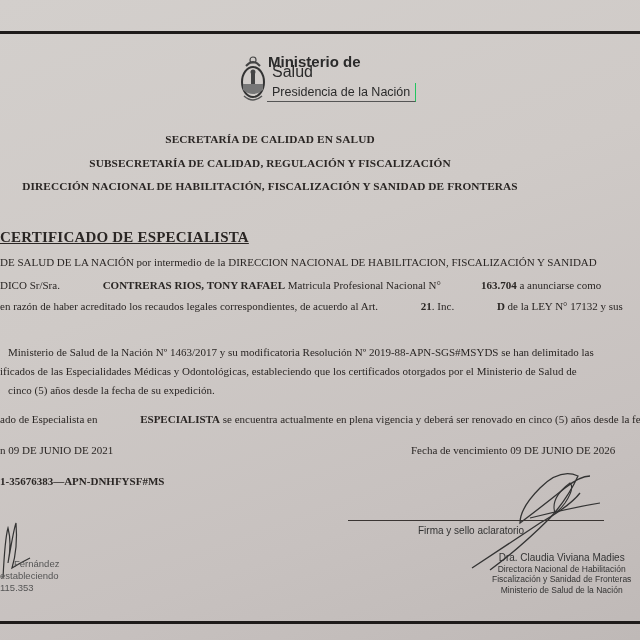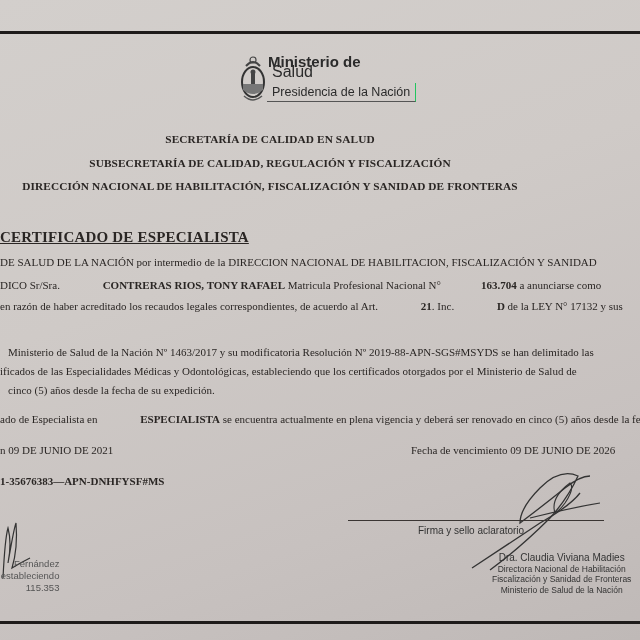--- a/index.html
+++ b/index.html
@@ -23,21 +23,21 @@
   .title { position:absolute; left:0; top:229px; width:640px; font-weight:bold; font-size:15px; text-decoration:underline; letter-spacing:0.2px; }
 
   .line { position:absolute; font-size:11px; white-space:nowrap; }
   .line b { font-weight:bold;margin-left:40px; }
 
   .sigline { position:absolute; left:348px; top:520px; width:256px; height:1px; background:#3a3533; }
   .siglabel { position:absolute; left:418px; top:525px; font-family:"Liberation Sans", sans-serif; font-size:10px; color:#333; }
   .stamp { position:absolute; left:492px; top:553px; text-align:center; font-family:"Liberation Sans", sans-serif; color:#333; white-space:nowrap; line-height:10.5px; }
   .stamp .n { font-size:10px; }
   .stamp .r { font-size:8.5px; }
-  .leftstamp { position:absolute; left:0; top:558px; font-family:"Liberation Sans", sans-serif; font-size:9.5px; color:#555; line-height:12px; white-space:nowrap;text-align:right; }
+  .leftstamp { position:absolute; left:0; top:558px; font-family:"Liberation Sans", sans-serif; font-size:9.5px; color:#555; line-height:12px; white-space:nowrap; }
   svg.sig { position:absolute; }
 </style>
 </head>
 <body>
 
 <div class="rule top"></div>
 
 <div class="logo">
   <svg class="shield" viewBox="0 0 26 56">
     <ellipse cx="13" cy="30" rx="11" ry="15" fill="none" stroke="#333" stroke-width="2"></ellipse>
@@ -95,16 +95,16 @@
   <div class="r">Fiscalización y Sanidad de Fronteras</div>
   <div class="r">Ministerio de Salud de la Nación</div>
 </div>
 
 <svg class="sig" style="left:0; top:518px" width="34" height="72" viewBox="0 0 34 72">
   <path d="M3 60 Q5 20 8 10 Q12 25 8 45 Q14 10 16 5 Q18 30 12 50 Q20 45 30 40" fill="none" stroke="#333" stroke-width="1.2"></path>
 </svg>
 <div class="leftstamp">
   <div style="padding-left:14px">Fernández</div>
   <div>estableciendo</div>
-  <div style="padding-left:6px">115.353</div>
+  <div style="">115.353</div>
 </div>
 
 <div class="rule bottom"></div>
 
 </body></html>

